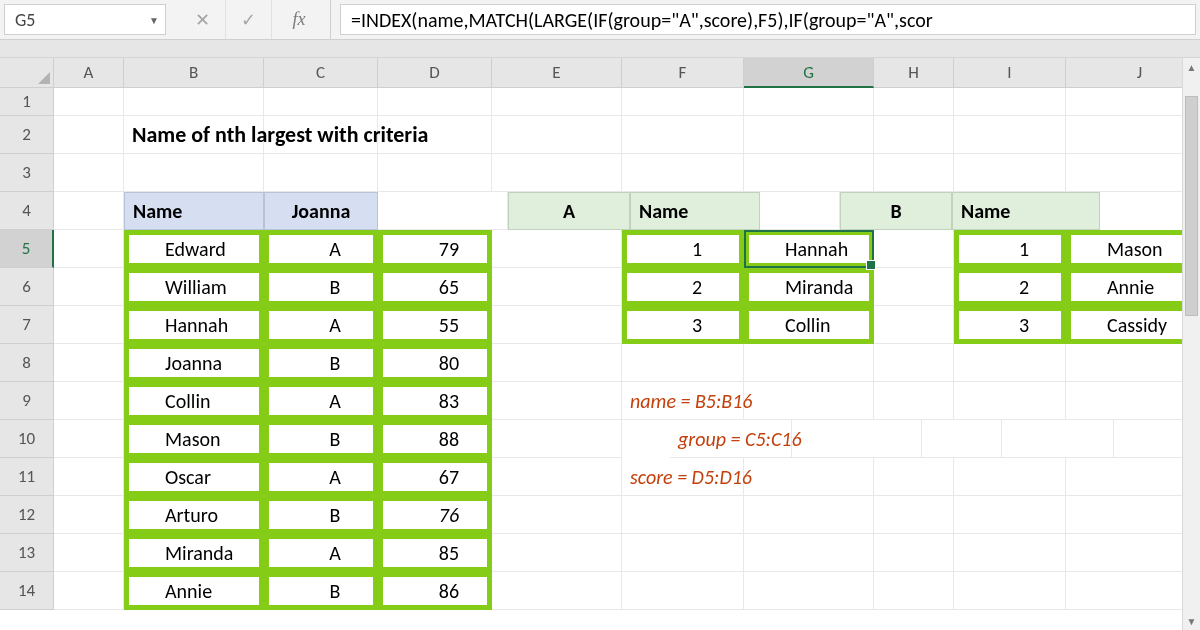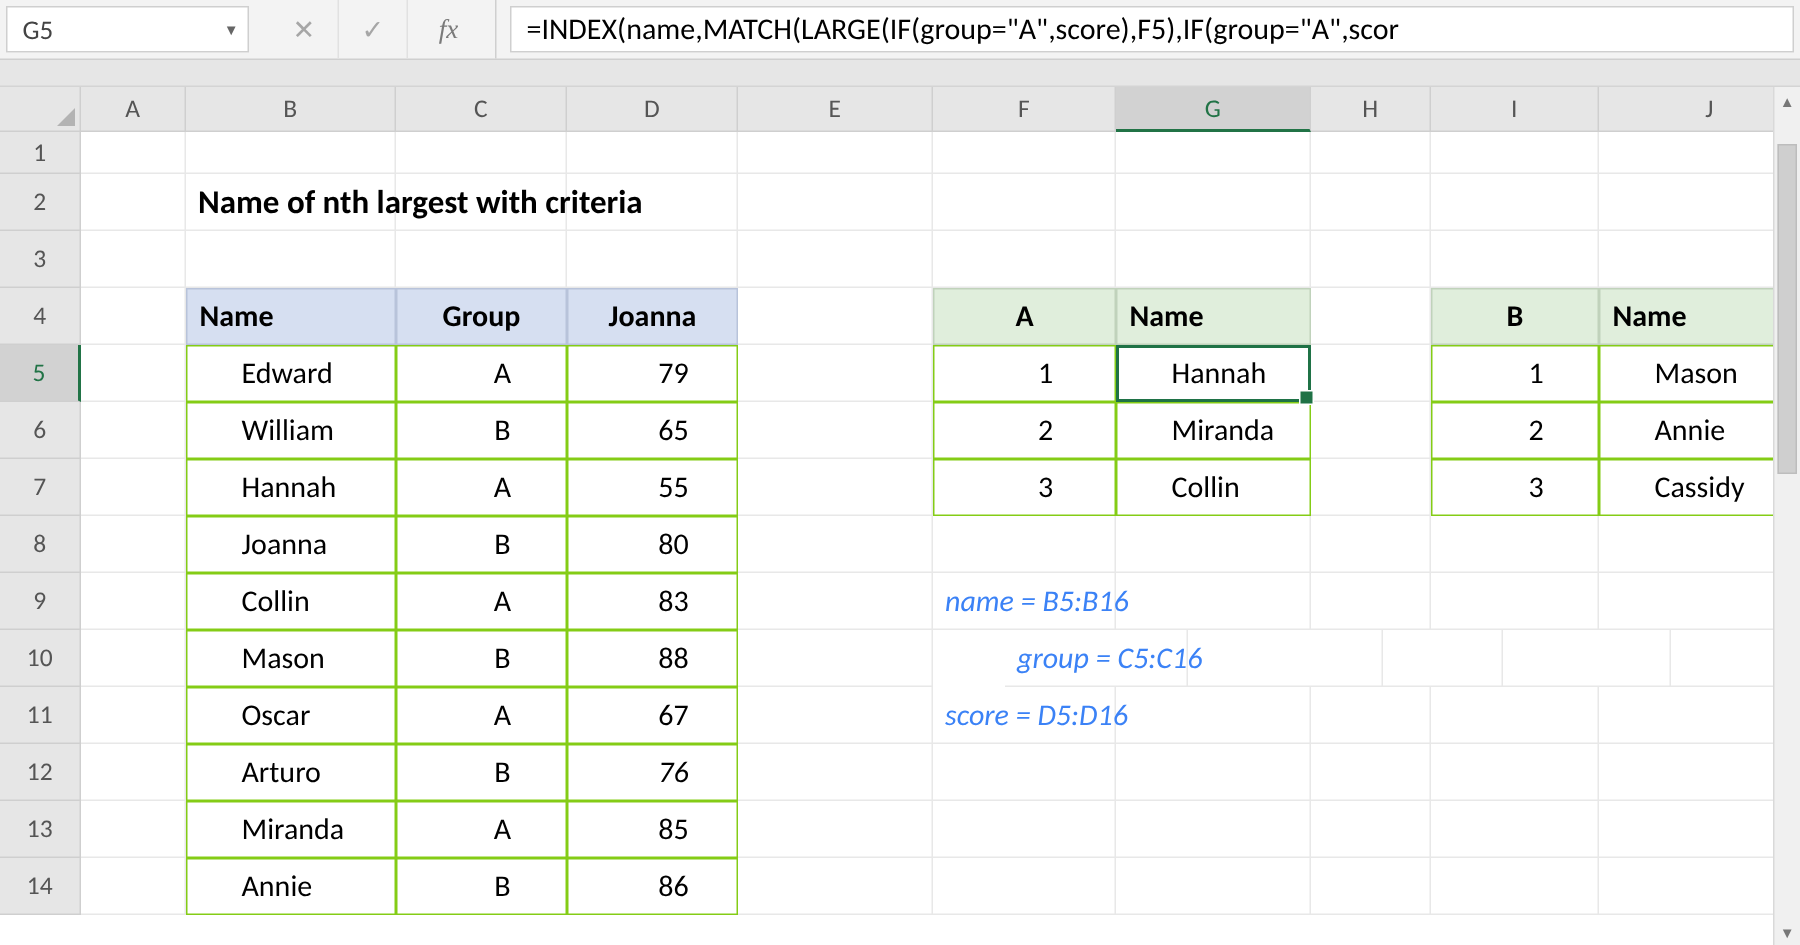--- a/index.html
+++ b/index.html
@@ -199,32 +199,32 @@
   }
   
   .tbl-hdr-green {
     background: #e0eedc !important;
     border: 1px solid #c0d2bb;
     font-weight: bold;
     color: #000;
   }
   
   .tbl-body {
-    border: 1px solid #84cc16;
+    border: 5px solid #84cc16;
     padding-left: 36px;
   }
   
   .title {
     font-weight: bold;
     font-size: 22px;
   }
   
   .note {
     font-style: italic;
-    color: #3b82f6;
+    color: #c2410c;
   }
   
   .active-cell {
     position: absolute;
     border: 2px solid #1f7246;
     pointer-events: none;
   }
   .active-cell::after {
     content: "";
     position: absolute;
@@ -363,21 +363,20 @@
         <div class="cell cE" style="width: 130px; height: 38px;"></div>
         <div class="cell cF" style="width: 122px; height: 38px;"></div>
         <div class="cell cG" style="width: 130px; height: 38px;"></div>
         <div class="cell cH" style="width: 80px; height: 38px;"></div>
         <div class="cell cI" style="width: 112px; height: 38px;"></div>
         <div class="cell cJ" style="width: 148px; height: 38px;"></div>
       </div>
       <div class="row" style="height: 38px;">
         <div class="cell cA" style="width: 70px; height: 38px;"></div>
         <div class="cell cB tbl-hdr-blue" style="width: 140px; height: 38px;">Name</div>
-        <div class="cell cC tbl-hdr-blue center" style="width: 114px; height: 38px;">Group</div>
         <div class="cell cD tbl-hdr-blue center" style="width: 114px; height: 38px;">Joanna</div>
         <div class="cell cE" style="width: 130px; height: 38px;"></div>
         <div class="cell cF tbl-hdr-green center" style="width: 122px; height: 38px;">A</div>
         <div class="cell cG tbl-hdr-green" style="width: 130px; height: 38px;">Name</div>
         <div class="cell cH" style="width: 80px; height: 38px;"></div>
         <div class="cell cI tbl-hdr-green center" style="width: 112px; height: 38px;">B</div>
         <div class="cell cJ tbl-hdr-green" style="width: 148px; height: 38px;">Name</div>
       </div>
       <div class="row" style="height: 38px;">
         <div class="cell cA" style="width: 70px; height: 38px;"></div>

